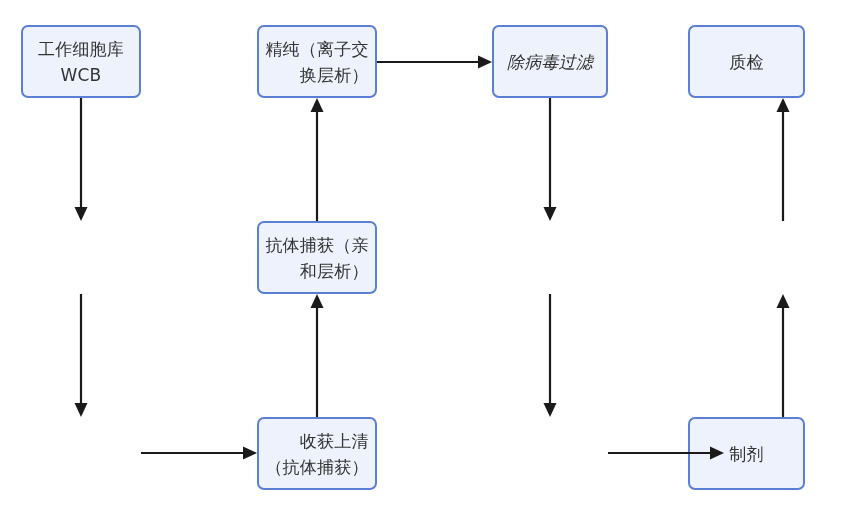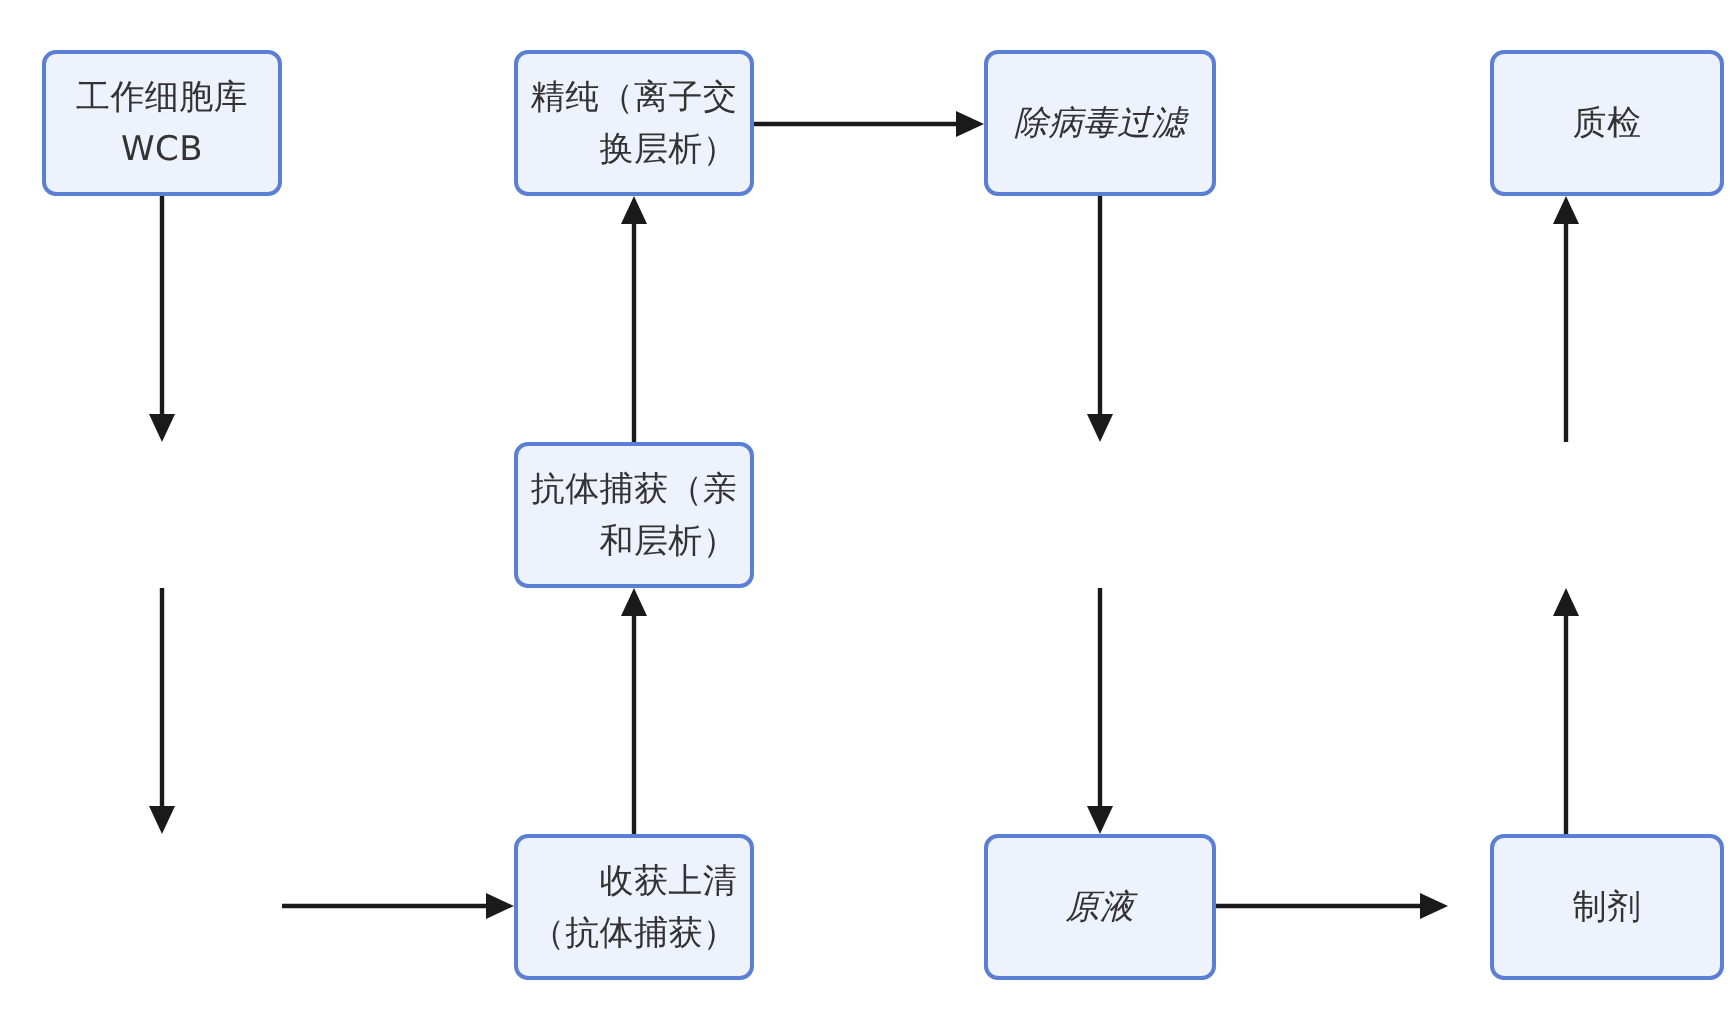--- a/index.html
+++ b/index.html
@@ -29,21 +29,21 @@
     font-size: 17px;
     line-height: 26px;
     letter-spacing: 0.2px;
     white-space: pre-line;
     padding: 2px 6px;
   }
   
   .c1 { left: 21px;  width: 120px; }
   .c2 { left: 257px; width: 120px; text-align: right; }
   .c3 { left: 492px; width: 116px; font-style: italic; }
-  .c4 { left: 745px; width: 117px; }
+  .c4 { left: 688px; width: 117px; }
   
   .r1 { top: 25px;  height: 73px; }
   .r2 { top: 221px; height: 73px; }
   .r3 { top: 417px; height: 73px; }
 
   .edge { position: absolute; overflow: visible; }
   .edge line, .edge path {
     stroke: #1a1a1a;
     stroke-width: 2.2;
     fill: none;
@@ -59,21 +59,20 @@
 WCB</div>
 
   <div class="node c2 r1">精纯（离子交
 换层析）</div>
   <div class="node c2 r2">抗体捕获（亲
 和层析）</div>
   <div class="node c2 r3">收获上清
 （抗体捕获）</div>
 
   <div class="node c3 r1">除病毒过滤</div>
-  <div class="node c3 r3">原液</div>
 
   <div class="node c4 r1">质检</div>
   <div class="node c4 r3">制剂</div>
 
   <svg class="edge" style="left:0;top:0;width:865px;height:514px;">
 
     <g>
       <line x1="81" y1="98" x2="81" y2="212"></line>
       <polygon class="arrowhead" points="81,221 74.5,207 87.5,207"></polygon>
     </g>

